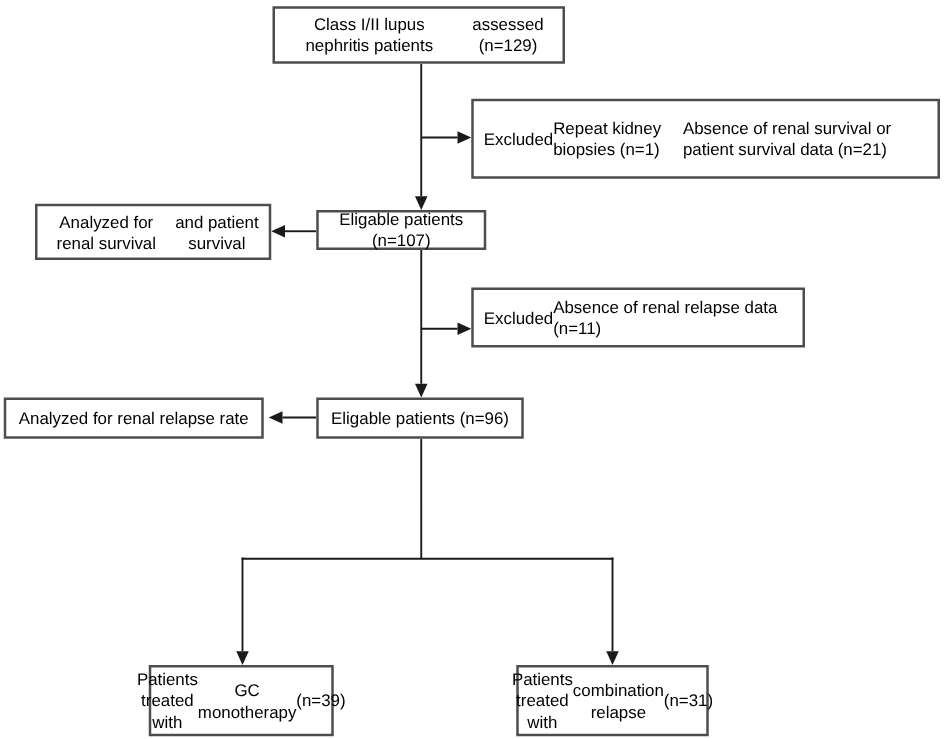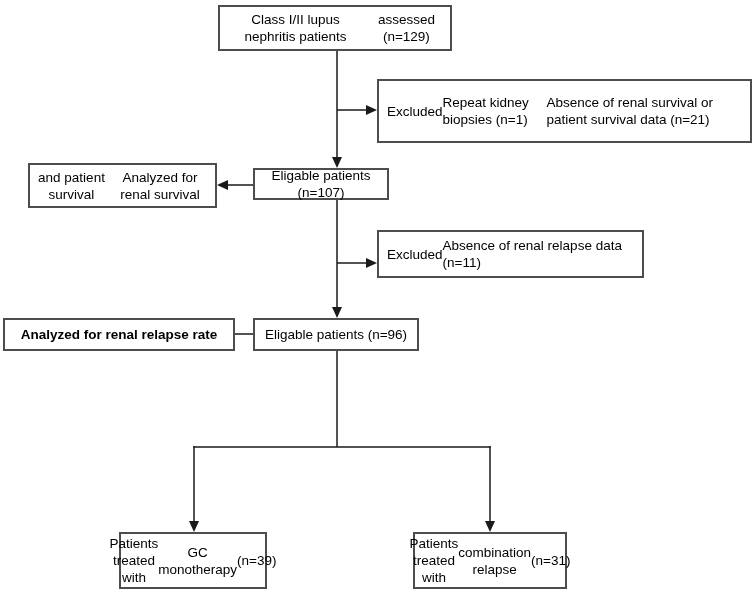--- a/index.html
+++ b/index.html
@@ -39,21 +39,21 @@
   }
   .box.center { align-items: center; text-align: center; padding: 1px 4px; }
   .box.left   { align-items: center; text-align: left; padding: 2px 6px 2px 8px; }
 
   
   .n-assessed   { left: 218px; top: 5px;   width: 234px; height: 46px; }
   .n-excl-surv  { left: 377px; top: 79px;  width: 375px; height: 64px; }
   .n-an-surv    { left: 28px;  top: 163px; width: 189px; height: 45px; }
   .n-elig-surv  { left: 253px; top: 168px; width: 136px; height: 32px; }
   .n-excl-rel   { left: 377px; top: 230px; width: 267px; height: 48px; }
-  .n-an-rel     { left: 3px;   top: 318px; width: 232px; height: 33px; font-weight: bold; }
+  .n-an-rel     { left: 3px;   top: 318px; width: 208px; height: 33px; }
   .n-elig-rel   { left: 253px; top: 318px; width: 166px; height: 33px; }
   .n-gc         { left: 119px; top: 532px; width: 148px; height: 57px; }
   .n-combo      { left: 413px; top: 532px; width: 154px; height: 57px; }
 </style>
 </head>
 <body>
 
 <div class="canvas">
 
   <svg class="connectors" viewBox="0 0 756 591" xmlns="http://www.w3.org/2000/svg">
@@ -107,22 +107,22 @@
     <div>assessed (n=129)</div>
   </div>
 
   <div class="box left n-excl-surv">
     <div>Excluded</div>
     <div>Repeat kidney biopsies (n=1)</div>
     <div>Absence of renal survival or patient survival data (n=21)</div>
   </div>
 
   <div class="box center n-an-surv">
+    <div>Analyzed for renal survival</div>
     <div>and patient survival</div>
-    <div>Analyzed for renal survival</div>
   </div>
 
   <div class="box center n-elig-surv">
     <div>Eligable patients (n=107)</div>
   </div>
 
   <div class="box left n-excl-rel">
     <div>Excluded</div>
     <div>Absence of renal relapse data (n=11)</div>
   </div>

